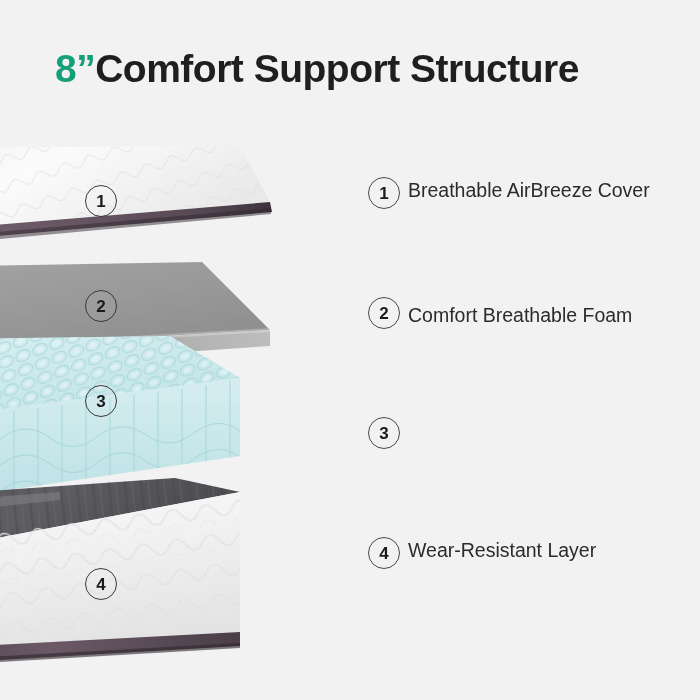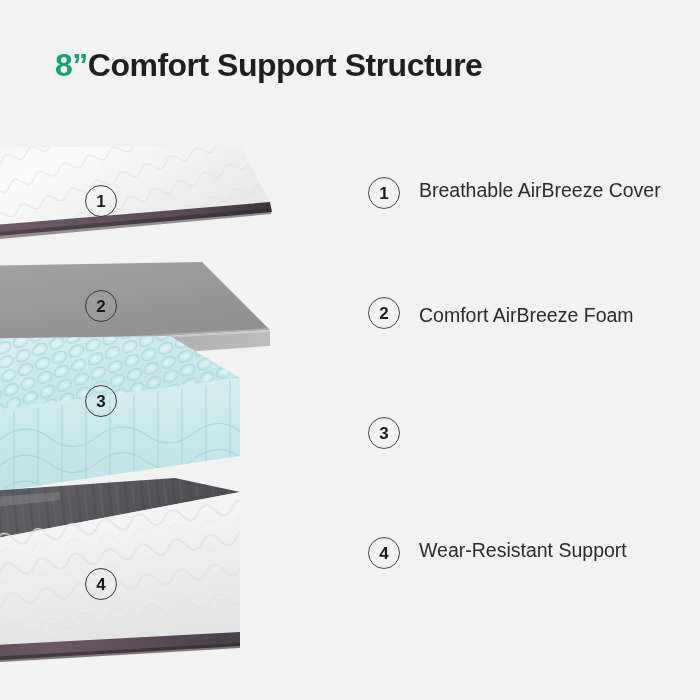--- a/index.html
+++ b/index.html
@@ -19,21 +19,21 @@
     height: 700px;
     background: #f2f2f2;
     overflow: hidden;
   }
 
   
   .title {
     position: absolute;
     left: 55px;
     top: 48px;
-    font-size: 32px;
+    font-size: 39px;
     font-weight: bold;
     letter-spacing: -0.5px;
     color: #1f1f1f;
     white-space: nowrap;
     line-height: 1.1;
     text-align: right;
   }
   .title .accent {
     color: #16a077;
   }
@@ -93,21 +93,21 @@
     align-items: center;
     justify-content: center;
     font-size: 17px;
     font-weight: bold;
     color: #1a1a1a;
     box-sizing: border-box;
     line-height: 1;
     margin-top: 1px;
   }
   .legend-text {
-    margin-left: 19px;
+    margin-left: 8px;
     font-size: 19.5px;
     color: #2b2b2b;
     line-height: 1.45;
     max-width: 250px;
   }
   .legend-text.wide-leading {
     line-height: 2.0;
   }
 </style>
 </head>
@@ -280,27 +280,27 @@
 
   <div class="legend">
 
     <div class="legend-item" style="top:16px;">
       <div class="legend-badge">1</div>
       <div class="legend-text">Breathable AirBreeze Cover</div>
     </div>
 
     <div class="legend-item" style="top:136px;">
       <div class="legend-badge">2</div>
-      <div class="legend-text wide-leading">Comfort AirBreeze Foam</div>
+      <div class="legend-text wide-leading">Comfort Breathable Foam</div>
     </div>
 
     <div class="legend-item" style="top:256px;">
       <div class="legend-badge">3</div>
     </div>
 
     <div class="legend-item" style="top:376px;">
       <div class="legend-badge">4</div>
-      <div class="legend-text">Wear-Resistant Support</div>
+      <div class="legend-text">Wear-Resistant Layer</div>
     </div>
 
   </div>
 
 </div>
 
 </body></html>

